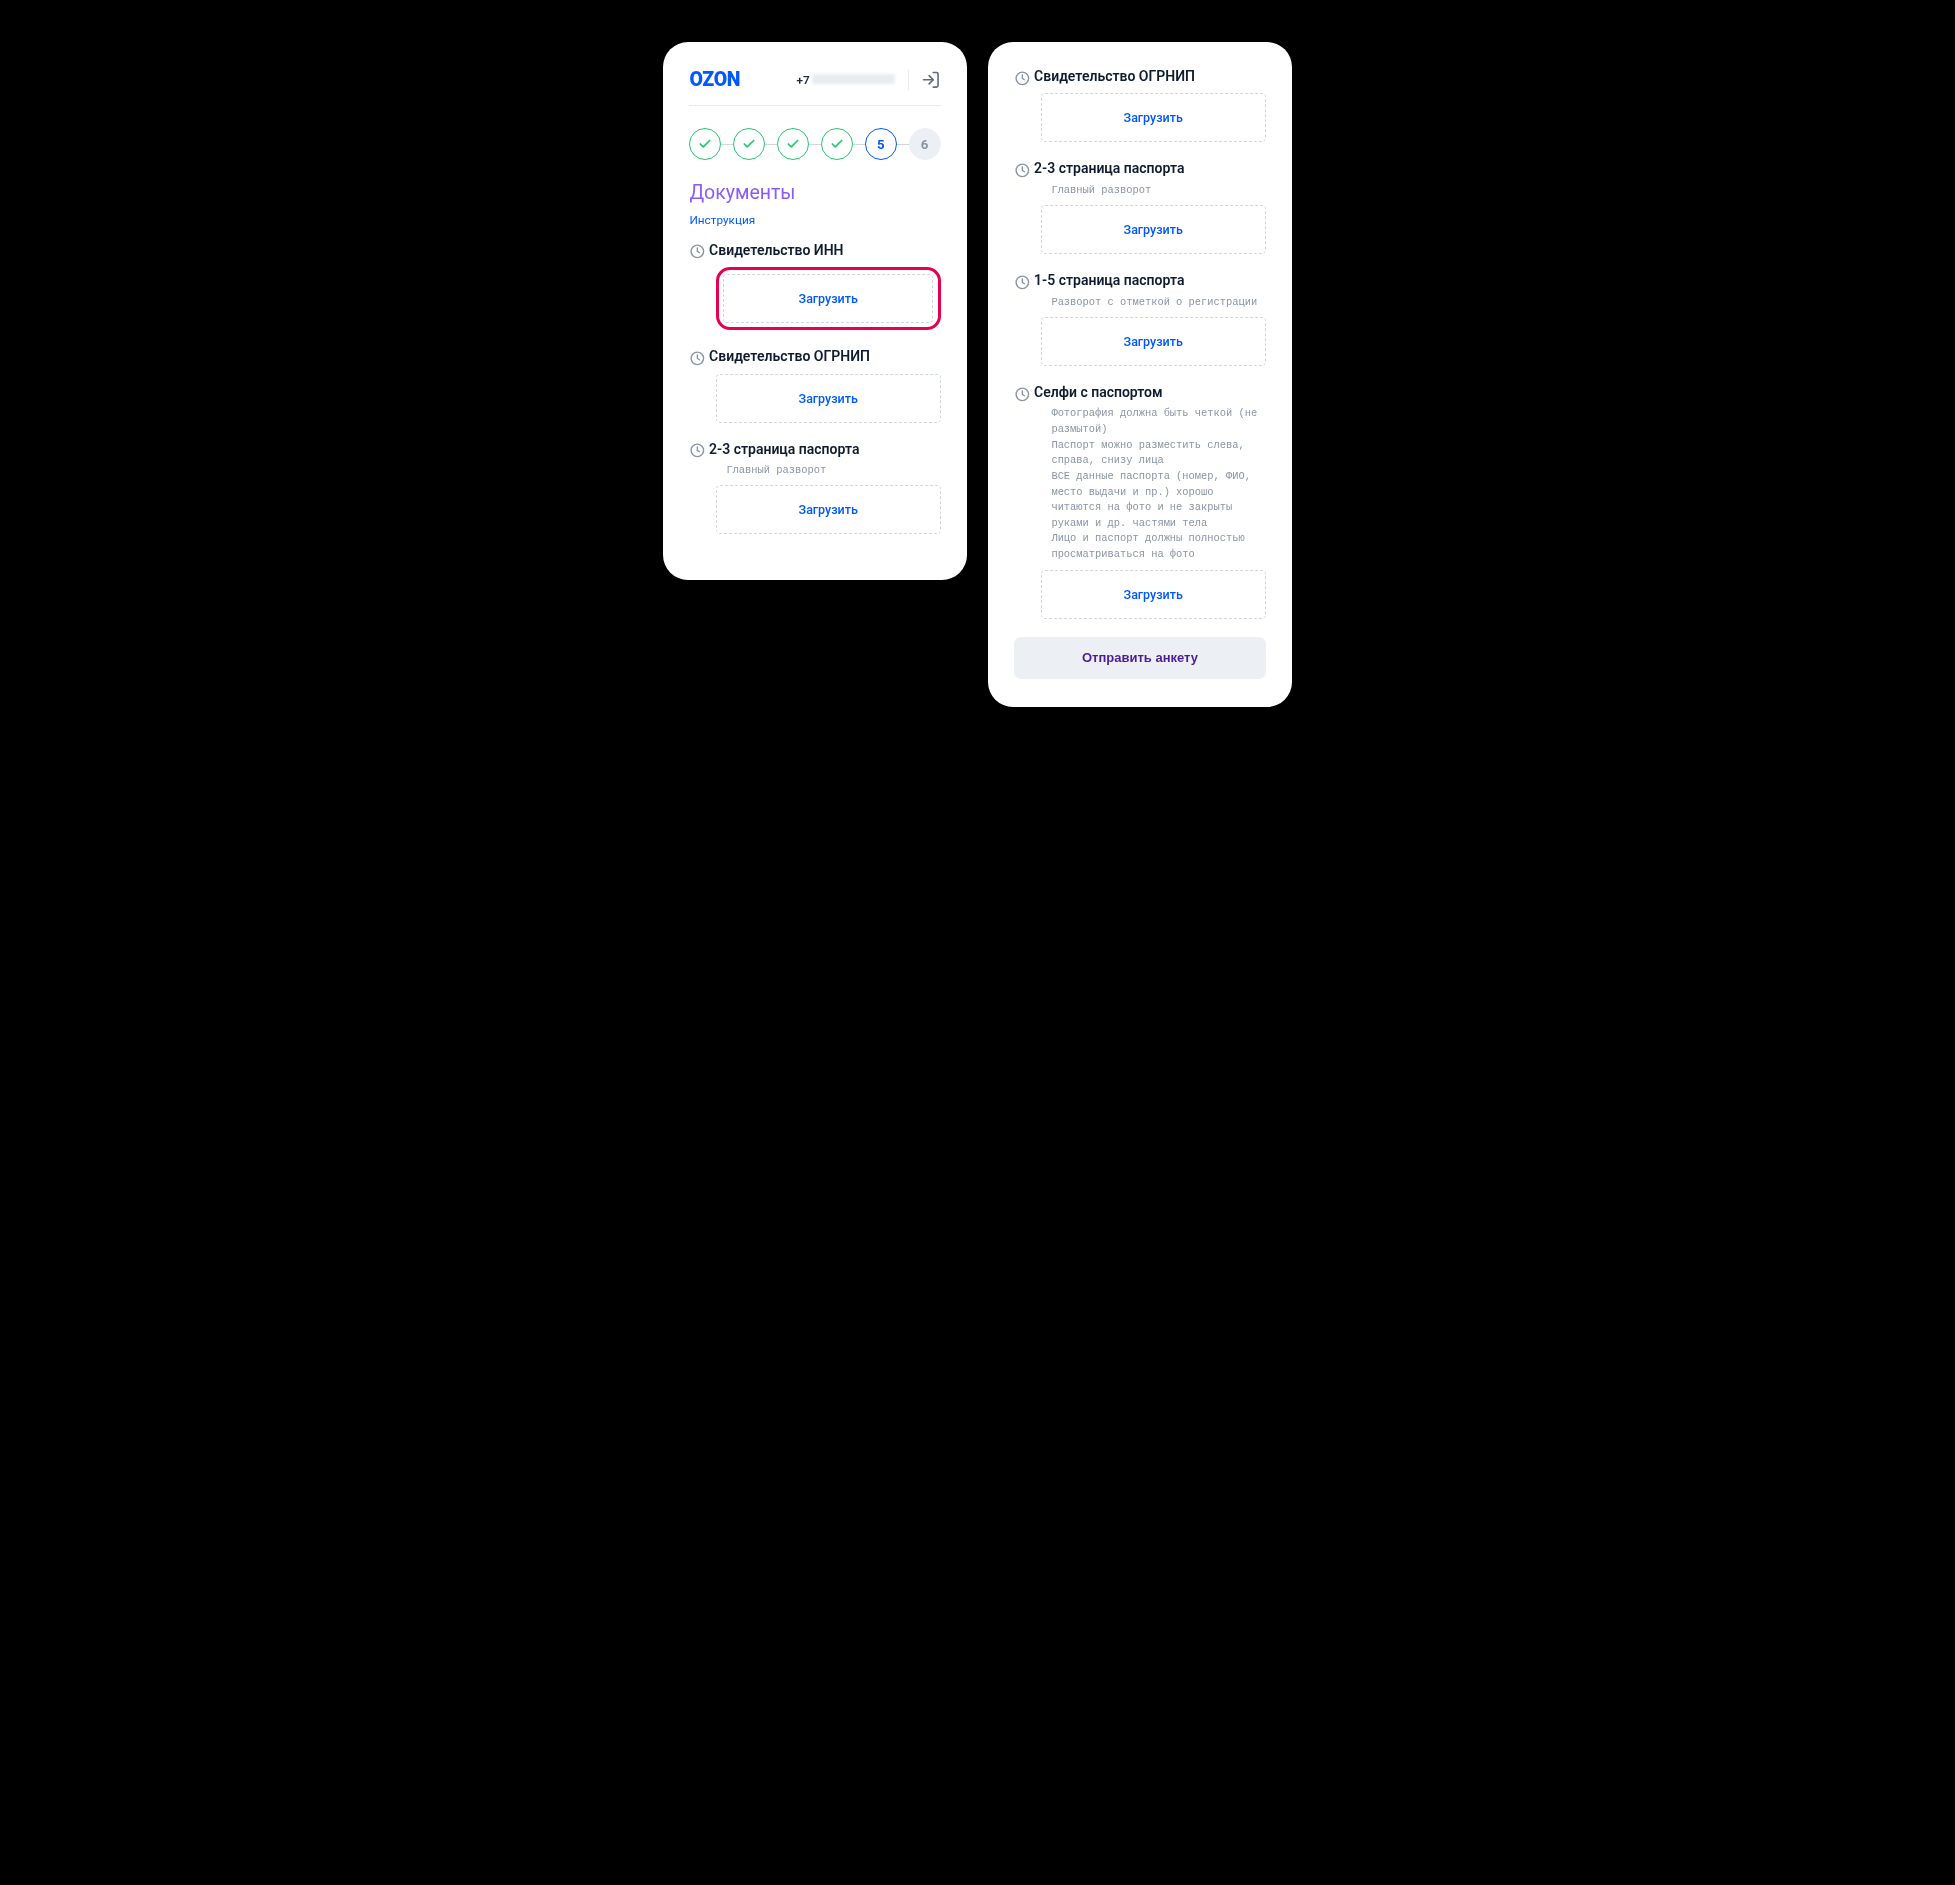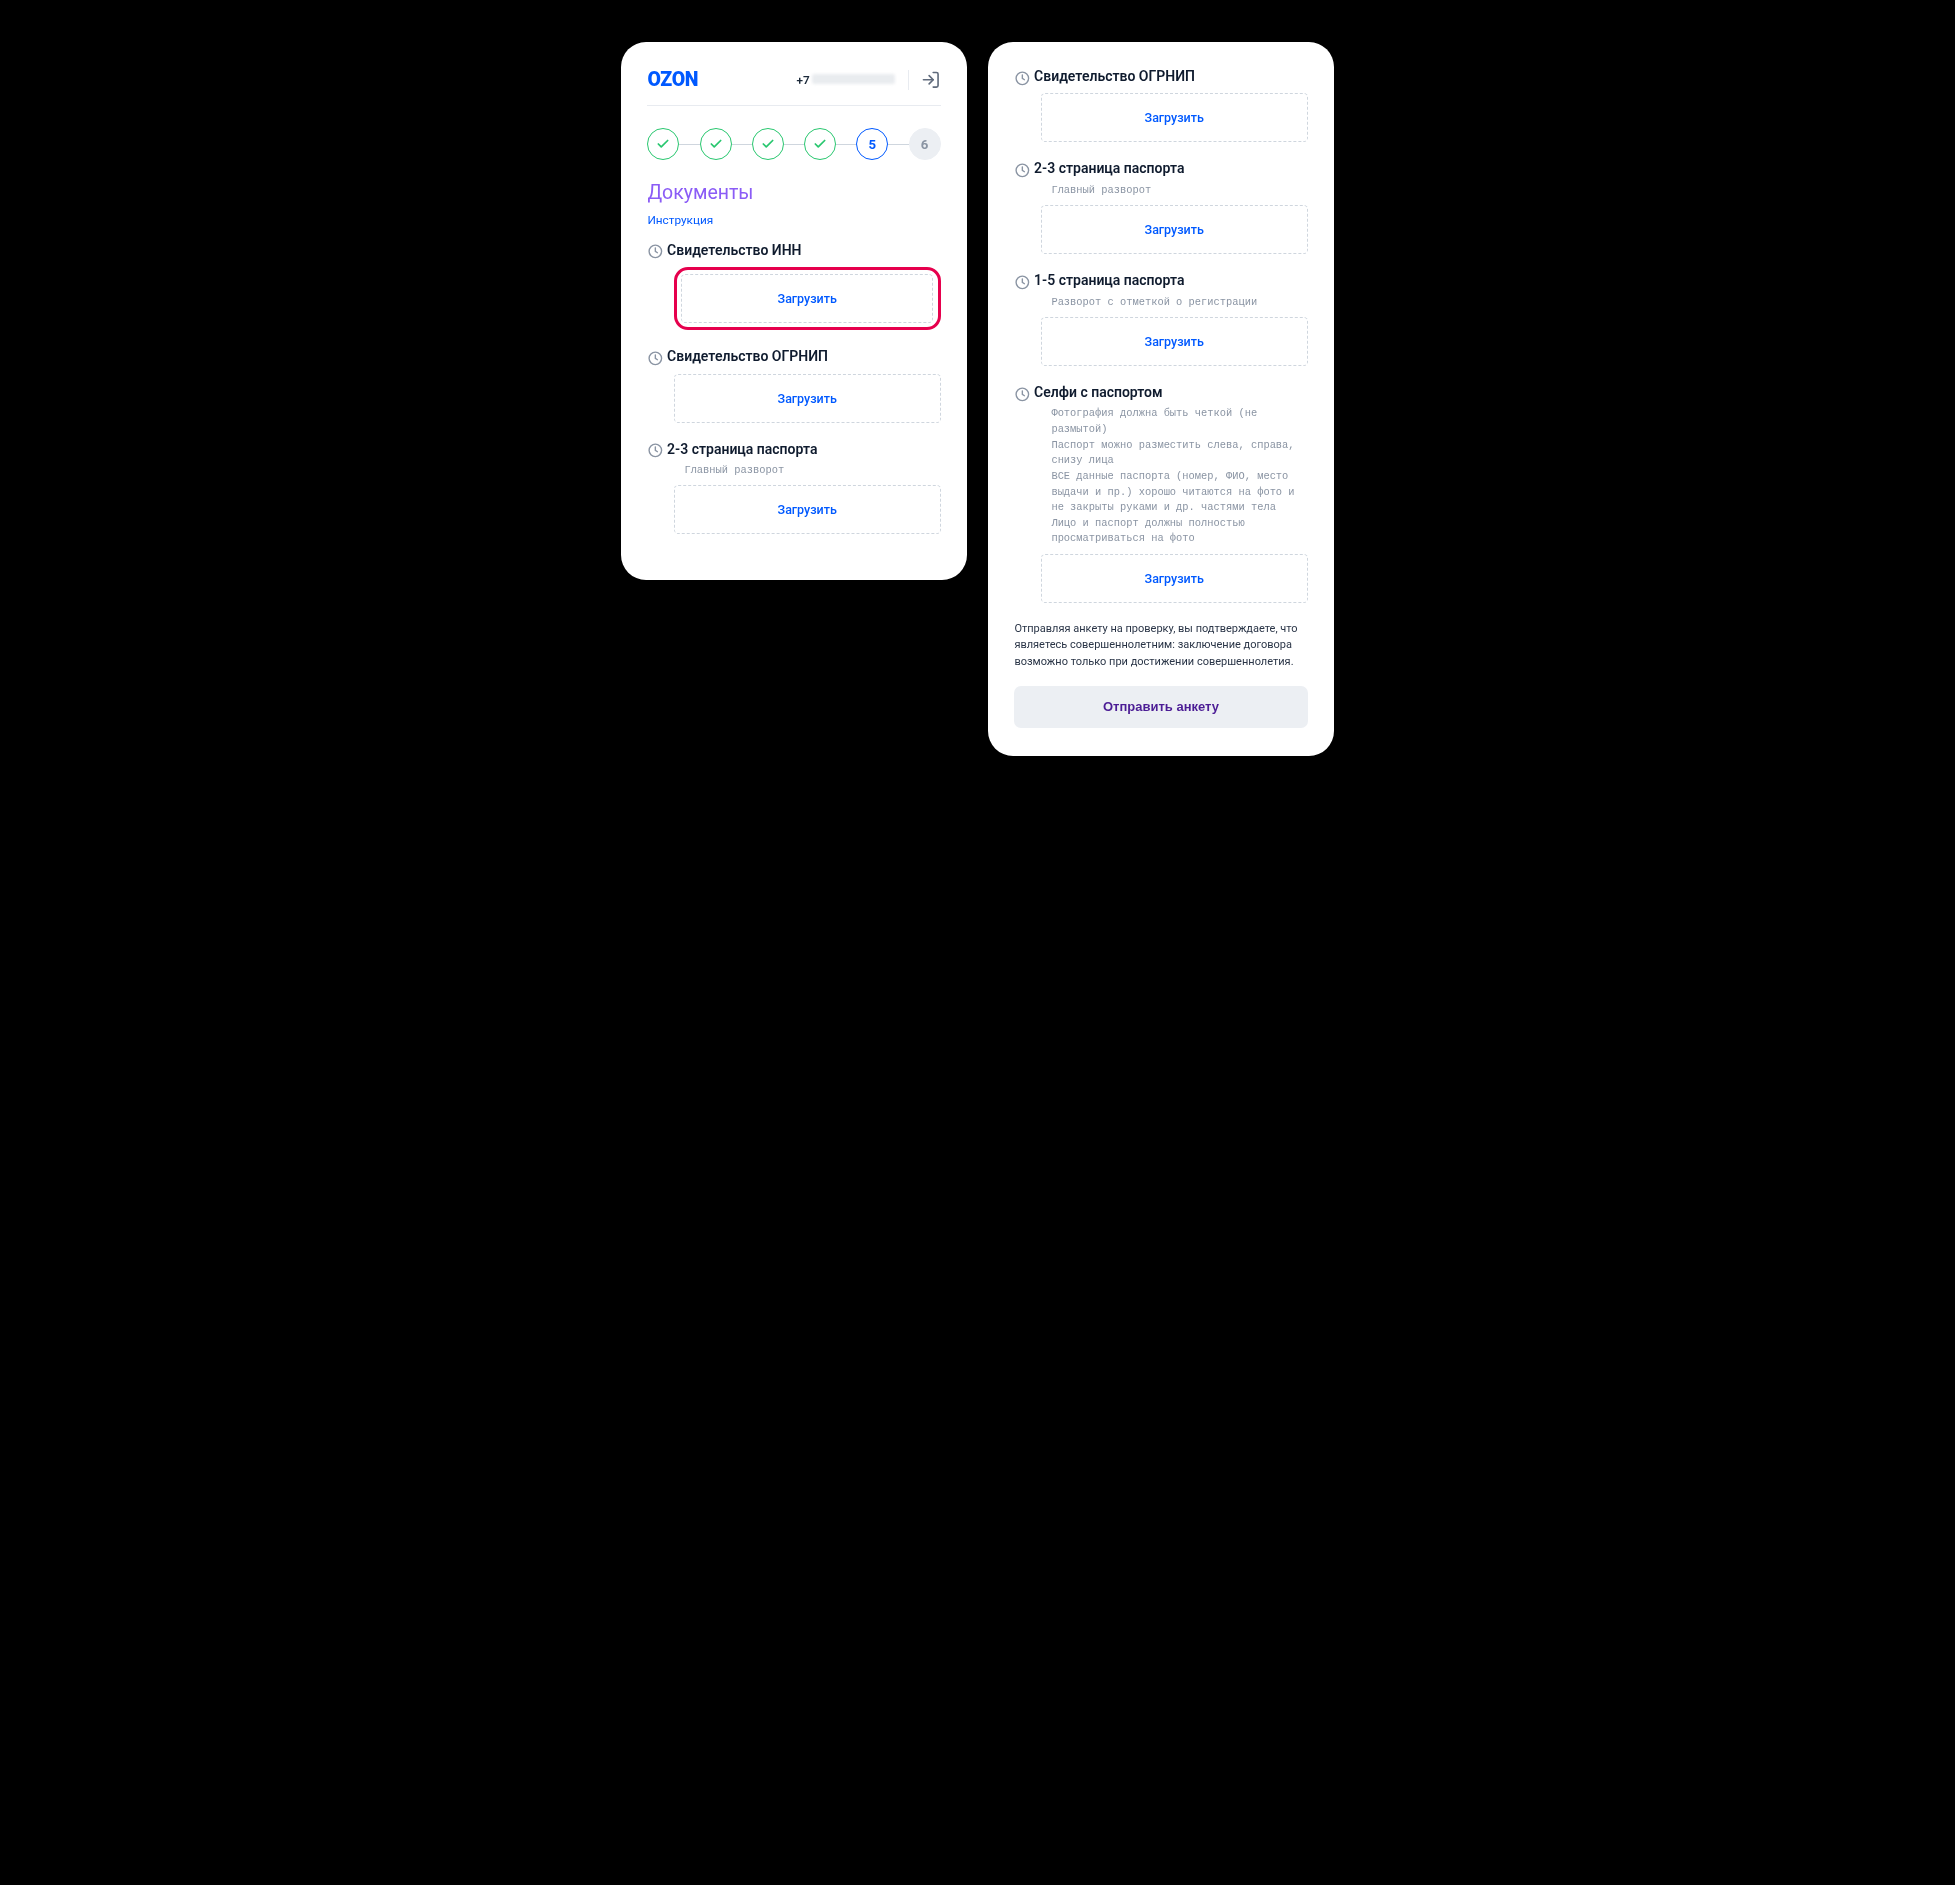--- a/index.html
+++ b/index.html
@@ -8,21 +8,21 @@
     font-family: -apple-system, BlinkMacSystemFont, "Segoe UI", Roboto, Arial, sans-serif;
     display: flex;
     justify-content: center;
     align-items: flex-start;
     gap: 21px;
     padding: 42px 28px;
     min-height: 100vh;
   }
   .phone {
     background: #fff;
-    width: 346px;
+    width: 304px;
     border-radius: 25px;
     padding: 26.4px 26.4px 28px 26.4px;
     box-shadow: 0 2.8px 14px rgba(0,0,0,0.3);
   }
   
   .header {
     display: flex;
     align-items: center;
     justify-content: space-between;
     padding-bottom: 14px;
@@ -333,16 +333,15 @@
       </span>
       <span class="upload-title">Селфи с паспортом</span>
     </div>
     <div class="upload-sub" style="white-space:pre-line;">Фотография должна быть четкой (не размытой)
 Паспорт можно разместить слева, справа, снизу лица
 ВСЕ данные паспорта (номер, ФИО, место выдачи и пр.) хорошо читаются на фото и не закрыты руками и др. частями тела
 Лицо и паспорт должны полностью просматриваться на фото</div>
     <div class="dropzone">Загрузить</div>
   </div>
 
-  <p class="disclaimer">Отправляя анкету на проверку, вы подтверждаете, что являетесь совершеннолетним: заключение договора возможно только при достижении совершеннолетия.</p>
   <button class="submit-btn">Отправить анкету</button>
 </div>
 
 
 </body></html>

